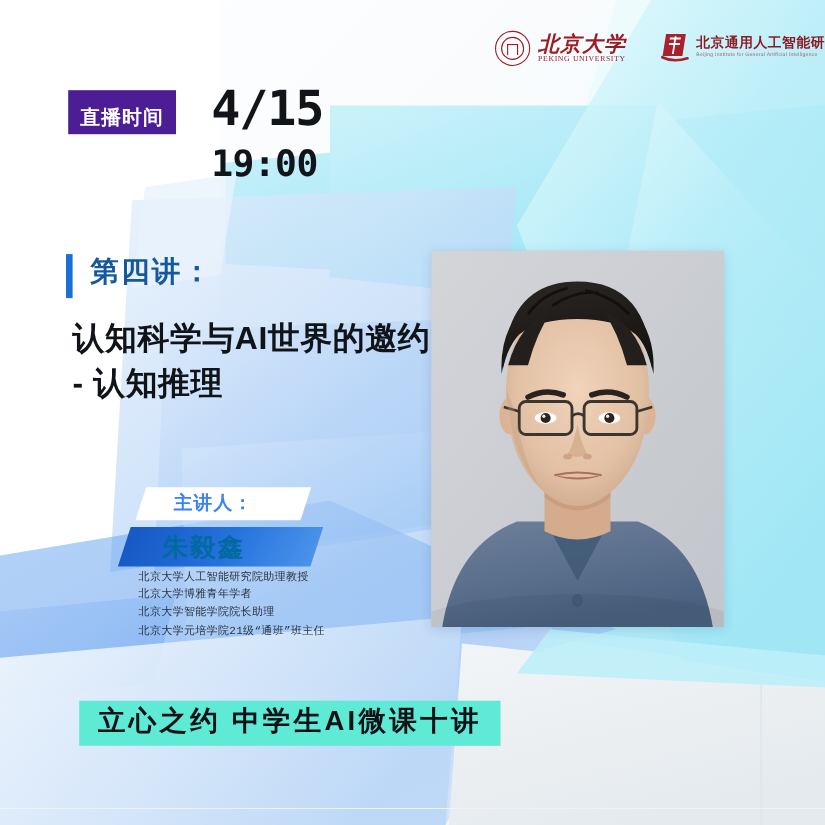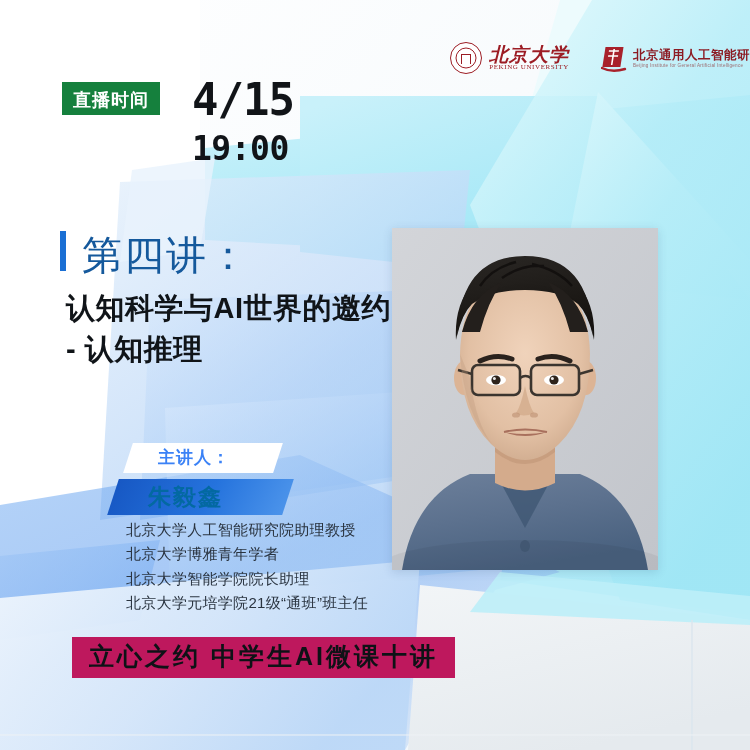--- a/index.html
+++ b/index.html
@@ -19,21 +19,21 @@
     position:absolute;inset:0;
     width:750px;height:750px;
     display:block;
   }
 
   
   .logos{
     position:absolute;
     top:28px;left:450px;
     width:288px;height:46px;
-    display:flex;align-items:flex-end;
+    display:flex;align-items:flex-start;
     gap:10px;
   }
   .logo-pku{display:flex;align-items:center;gap:7px;}
   .pku-seal{
     width:30px;height:30px;border-radius:50%;
     border:1.6px solid #9c1c24;
     position:relative;flex:0 0 auto;
     background:#ffffff;
   }
   .pku-seal:before{
@@ -75,23 +75,23 @@
     letter-spacing:.5px;white-space:nowrap;
   }
   .bigai-en{
     font-size:4.6px;color:#9d6a6e;letter-spacing:.25px;
     white-space:nowrap;margin-top:2.5px;
   }
 
   
   .live-badge{
     position:absolute;left:62px;top:82px;
-    background:#15803d;color:#ffffff;
+    background:#4c1d95;color:#ffffff;
     font-size:18px;font-weight:bold;
-    padding:9px 11px 6px;
+    padding:16px 11px 6px;
     letter-spacing:1px;
     line-height:1;
     white-space:nowrap;
   }
   .date-line{
     position:absolute;left:192px;top:78px;
     font-family:"DejaVu Sans Mono","Liberation Mono",monospace;
     font-size:44px;font-weight:bold;color:#111418;
     letter-spacing:-1px;line-height:1;
   }
@@ -102,21 +102,21 @@
     letter-spacing:-0.5px;line-height:1;text-align:right;
   }
 
   
   .lecture-bar{
     position:absolute;left:60px;top:231px;
     width:6px;height:40px;background:#1a6fd4;
   }
   .lecture-no{
     position:absolute;left:82px;top:231px;
-    font-size:40px;font-weight:normal;color:#15599c;
+    font-size:26px;font-weight:bold;color:#15599c;
     letter-spacing:2px;line-height:1.2;white-space:nowrap;text-align:right;
   }
   .lecture-title{
     position:absolute;left:66px;top:288px;
     width:330px;
     font-size:29px;font-weight:bold;color:#101418;
     line-height:1.42;letter-spacing:.5px;
   }
 
   
@@ -137,40 +137,40 @@
     background:linear-gradient(100deg,#1758c4 0%,#2573dd 55%,#4b93ea 100%);
     transform:skewX(-18deg);
   }
   .speaker-name-txt{
     position:absolute;left:148px;top:486px;
     font-size:23px;font-weight:bold;color:#0369a1;
     letter-spacing:2px;line-height:1;white-space:nowrap;
   }
   .credentials{
     position:absolute;left:126px;top:518px;
-    font-family:Liberation Sans, sans-serif;
-    font-size:15px;color:#2a3440;
+    font-family:Liberation Mono, monospace;
+    font-size:10px;color:#2a3440;
     line-height:1.62;letter-spacing:.3px;
     white-space:nowrap;
   }
 
   
   .portrait{
     position:absolute;left:392px;top:228px;
     width:266px;height:342px;
     overflow:hidden;
     background:#c9ccd1;
     box-shadow:0 2px 9px rgba(40,70,110,.16);
   }
   .portrait svg{display:block;width:100%;height:100%;}
 
   
   .bottom-banner{
     position:absolute;left:72px;top:637px;
-    background:#be185d;
+    background:#5eead4;
     padding:7px 17px 9px;
   }
   .bottom-banner-txt{
     font-size:25px;font-weight:bold;color:#0e1216;
     letter-spacing:3px;line-height:1;white-space:nowrap;
   }
 </style>
 </head>
 <body>
 

